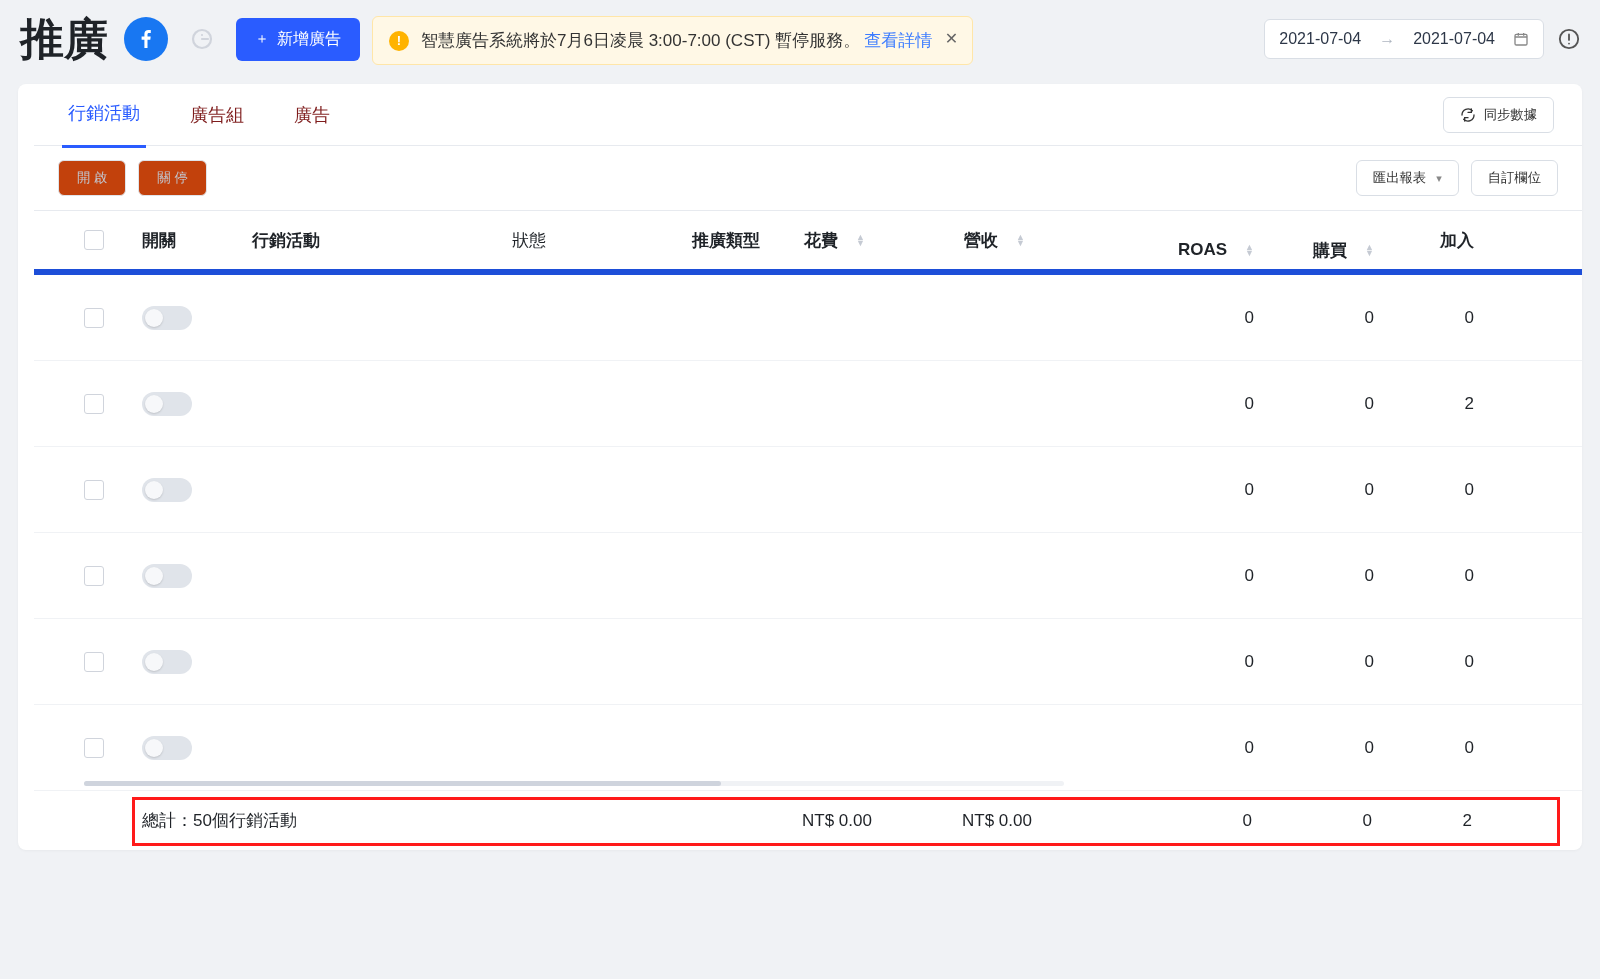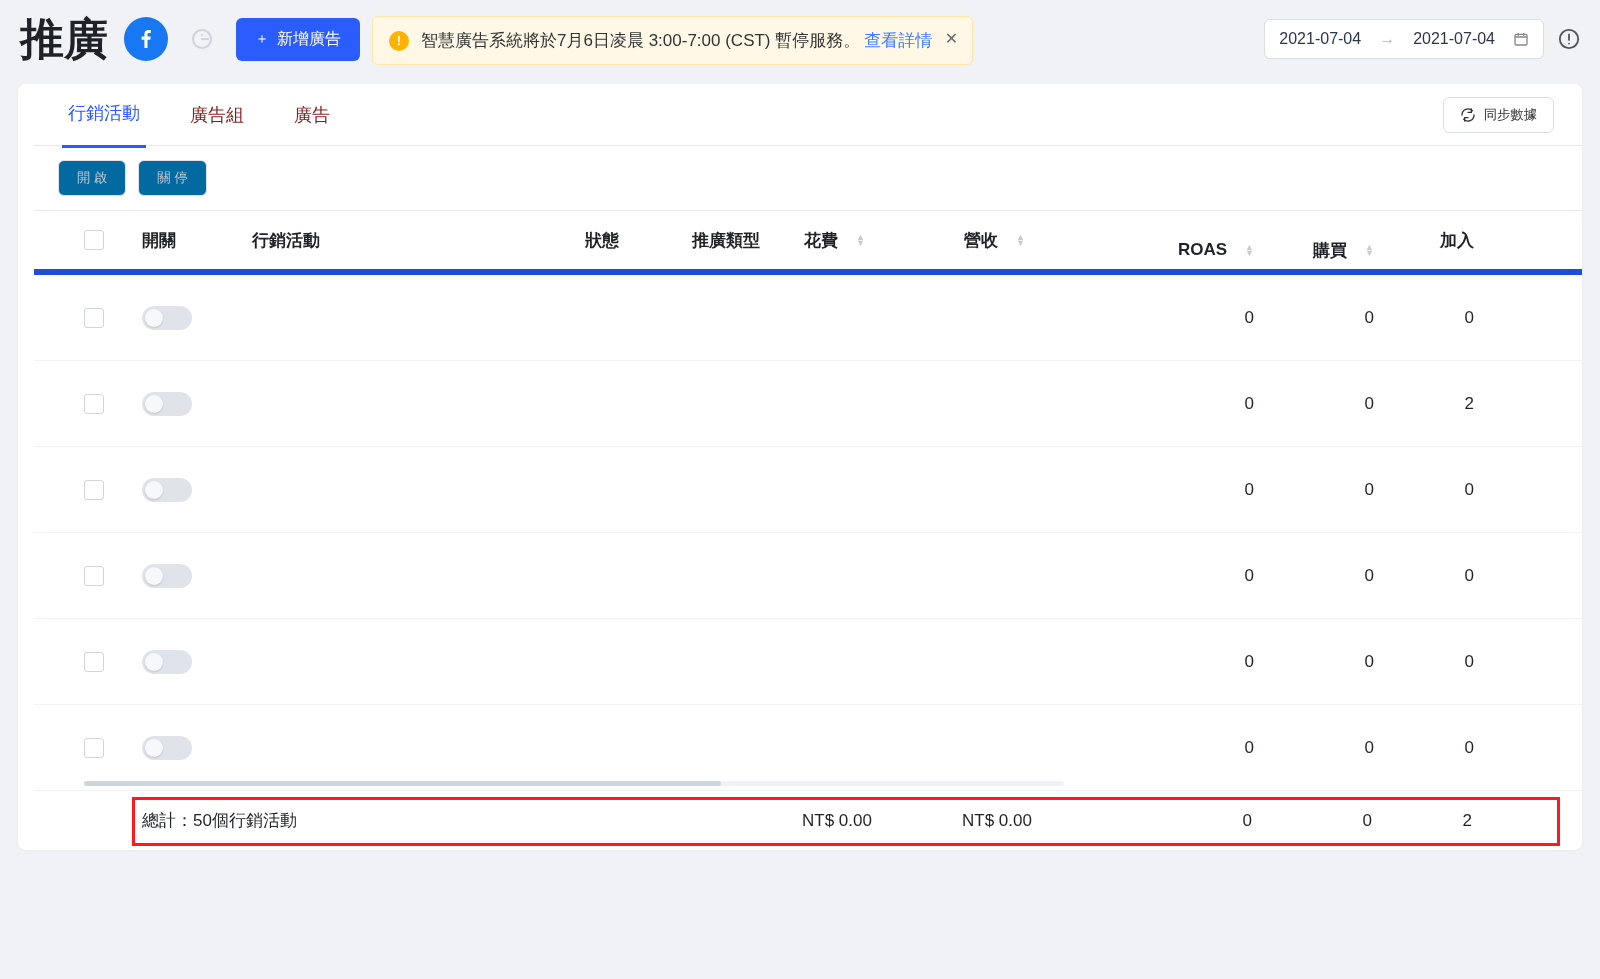--- a/index.html
+++ b/index.html
@@ -29,33 +29,33 @@
 
 
 .card { background:#fff; border-radius:8px; margin: 6px 18px 0 18px; box-shadow: 0 1px 3px rgba(0,0,0,0.04); overflow: hidden; padding-left: 16px; }
 .tabs { display:flex; align-items:center; border-bottom:1px solid #e7eaef; padding: 0 28px; height: 62px; }
 .tab { padding: 20px 6px; margin-right: 38px; font-size: 18px; color:#7f1d1d; cursor:pointer; }
 .tab.active { color:#2a5cff; border-bottom: 3px solid #2a5cff; font-weight: 500; }
 .sync-btn { margin-left:auto; background:#fff; border:1px solid #d9dee5; border-radius:6px; padding: 8px 16px; display:flex; align-items:center; gap:8px; color:#333; }
 .sync-btn .refresh { display:flex; }
 
 .toolbar { display:flex; align-items:center; padding: 14px 24px; gap: 12px; border-bottom:1px solid #e7eaef; }
-.btn-ghost-disabled { border:1px solid #e0e4ea; color:#c2c8d2; background:#0369a1; padding: 8px 18px; border-radius:6px; cursor:not-allowed;text-align:right; }
+.btn-ghost-disabled { border:1px solid #e0e4ea; color:#c2c8d2; background:#c2410c; padding: 8px 18px; border-radius:6px; cursor:not-allowed;text-align:right; }
 .toolbar-right { margin-left:auto; display:flex; gap: 12px; }
 .btn-outline { border:1px solid #d9dee5; color:#333; background:#fff; padding: 8px 16px; border-radius:6px; display:flex; align-items:center; gap:10px; }
 .btn-outline .chev { font-size:11px; color:#888; }
 
 .table-wrap { position: relative; }
 .thead { display:flex; align-items:center; height:64px; border-bottom:6px solid #1d4ed8; font-size:17px; font-weight:600; padding: 0 24px 0 50px; }
 .row { display:flex; align-items:center; height:86px; border-bottom:1px solid #f0f2f5; padding: 0 24px 0 50px; }
 .chk { width: 20px; height: 20px; border: 1px solid #d0d4dc; border-radius:3px; background:#fff; flex-shrink:0; }
 .col-chk { width: 58px; flex-shrink:0; }
 .col-sw { width: 110px; flex-shrink:0; font-weight:600; }
 .col-camp { width: 260px; flex-shrink:0; font-weight:600; }
-.col-stat { width: 180px; flex-shrink:0; font-weight:700;text-align:center; }
+.col-stat { width: 180px; flex-shrink:0; font-weight:400; }
 .col-type { width: 112px; flex-shrink:0; font-weight:600; }
 .col-num { width: 160px; flex-shrink:0; text-align:left; font-weight:600; display:flex; align-items:center; gap:18px; }
 .col-num.right { justify-content:flex-end;margin-top:20px; }
 .col-roas { width: 130px; }
 .col-buy { width: 120px; }
 .col-cart { width: 100px; justify-content:flex-end; }
 .sort { display:inline-flex; flex-direction:column; line-height:6px; font-size:9px; color:#c5cad3; }
 
 .row .cell { font-weight: 400; }
 .row .num { text-align:right; display:flex; justify-content:flex-end; font-size:17px; }
@@ -137,20 +137,27 @@
             <path d="M3 12a9 9 0 0 1 15.5-6.3M21 12a9 9 0 0 1-15.5 6.3M17 3v5h-5M7 21v-5h5" stroke-linecap="round"></path>
           </svg>
       </span>
       <span>同步數據</span>
     </button>
   </div>
 
   <div class="toolbar">
     <button class="btn-ghost-disabled">開 啟</button>
     <button class="btn-ghost-disabled">關 停</button>
+    <div class="toolbar-right">
+      <button class="btn-outline">
+        <span>匯出報表</span>
+        <span class="chev">▾</span>
+      </button>
+      <button class="btn-outline">自訂欄位</button>
+    </div>
   </div>
 
   <div class="table-wrap">
     <div class="thead">
       <div class="col-chk">
           <div class="chk"></div>
         </div>
       <div class="col-sw">開關</div>
       <div class="col-camp">行銷活動</div>
       <div class="col-stat">狀態</div>

